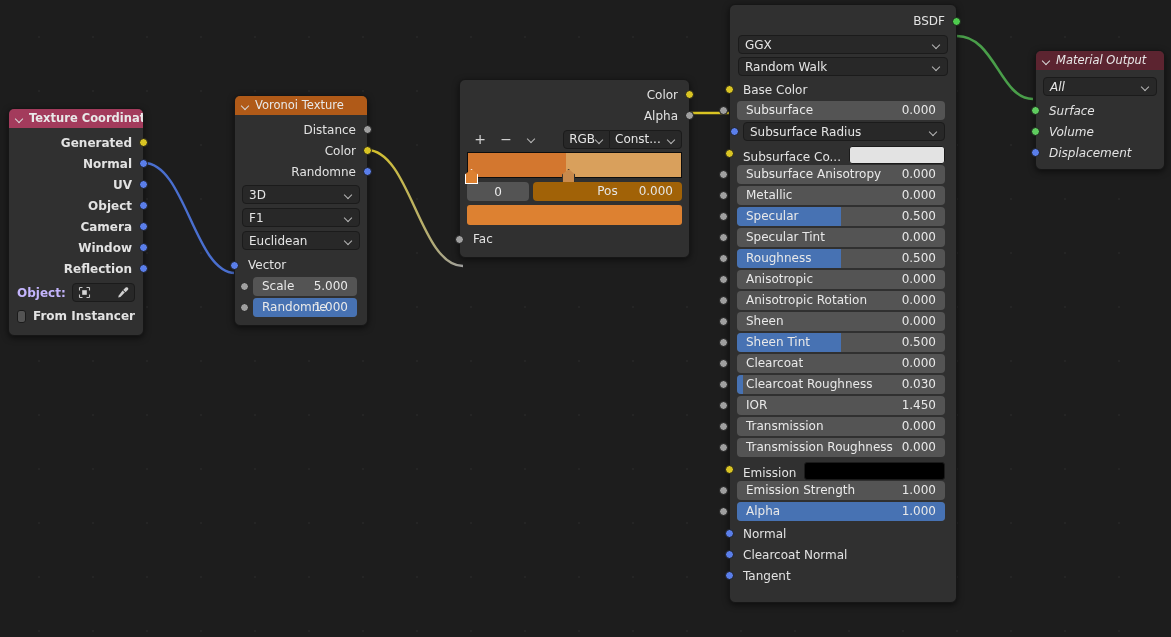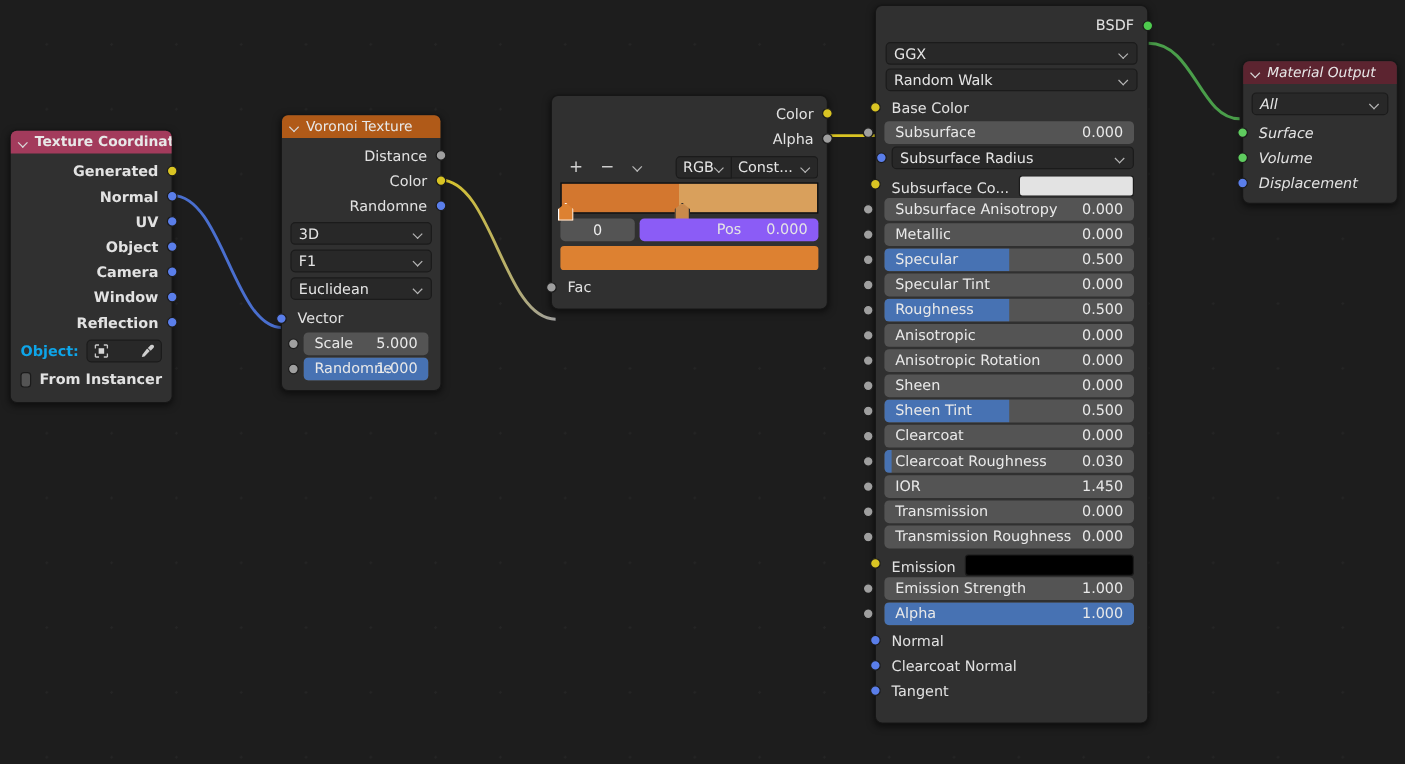--- a/index.html
+++ b/index.html
@@ -110,29 +110,29 @@
   .cr-stop .tri{
     width:13px;height:15px;
     clip-path:polygon(50% 0%,100% 36%,100% 100%,0% 100%,0% 36%);
   }
   .cr-fields{display:flex;gap:4px;margin:2px 7px;height:20px;}
   .cr-idx{
     width:62px;height:19px;background:#545454;border-radius:4px;display:flex;align-items:center;
     justify-content:center;font-size:12px;color:#ececec;
   }
   .cr-pos{
-    flex:1;height:19px;background:#8b5cf6;border-radius:4px;position:relative;
+    flex:1;height:19px;background:#a16207;border-radius:4px;position:relative;
   }
   .cr-pos .p-name{position:absolute;left:0;right:0;text-align:center;line-height:19px;font-size:12px;}
   .cr-pos .p-val{position:absolute;right:9px;line-height:19px;font-size:12px;}
   .cr-color{height:20px;margin:3px 7px 2px 7px;border-radius:3px;}
 
   
   .objrow{display:flex;align-items:center;margin:3px 8px 1px 8px;height:21px;gap:6px;}
-  .objrow .olabel{font-size:12px;color:#0ea5e9;}
+  .objrow .olabel{font-size:12px;color:#c4b5fd;}
   .objfield{
     flex:1;height:19px;background:#282828;border:1px solid #1b1b1b;border-radius:4px;
     display:flex;align-items:center;justify-content:space-between;padding:0 5px;box-sizing:border-box;
   }
   .obj-icon{width:13px;height:13px;position:relative;}
   .checkrow{display:flex;align-items:center;margin:3px 8px;gap:7px;height:20px;}
   .checkbox{width:13px;height:13px;background:#545454;border:1px solid #1b1b1b;border-radius:3px;box-sizing:border-box;}
 </style>
 </head>
 <body>

